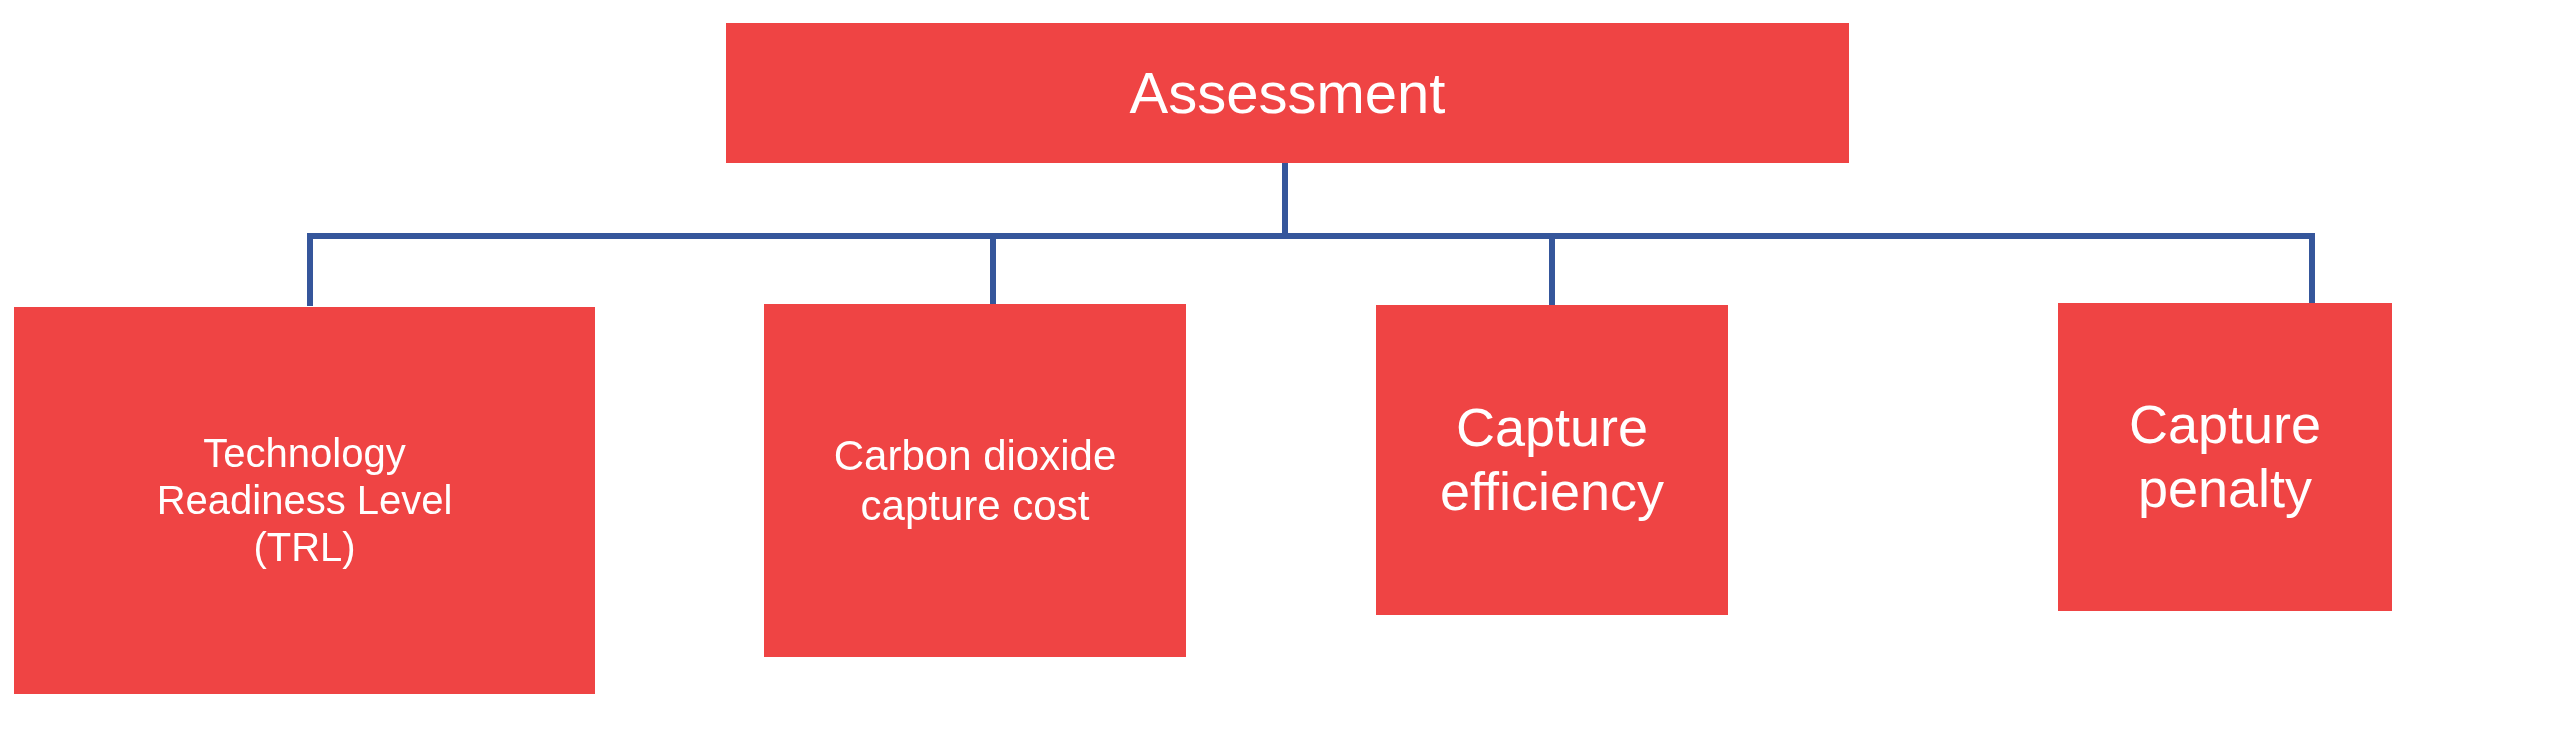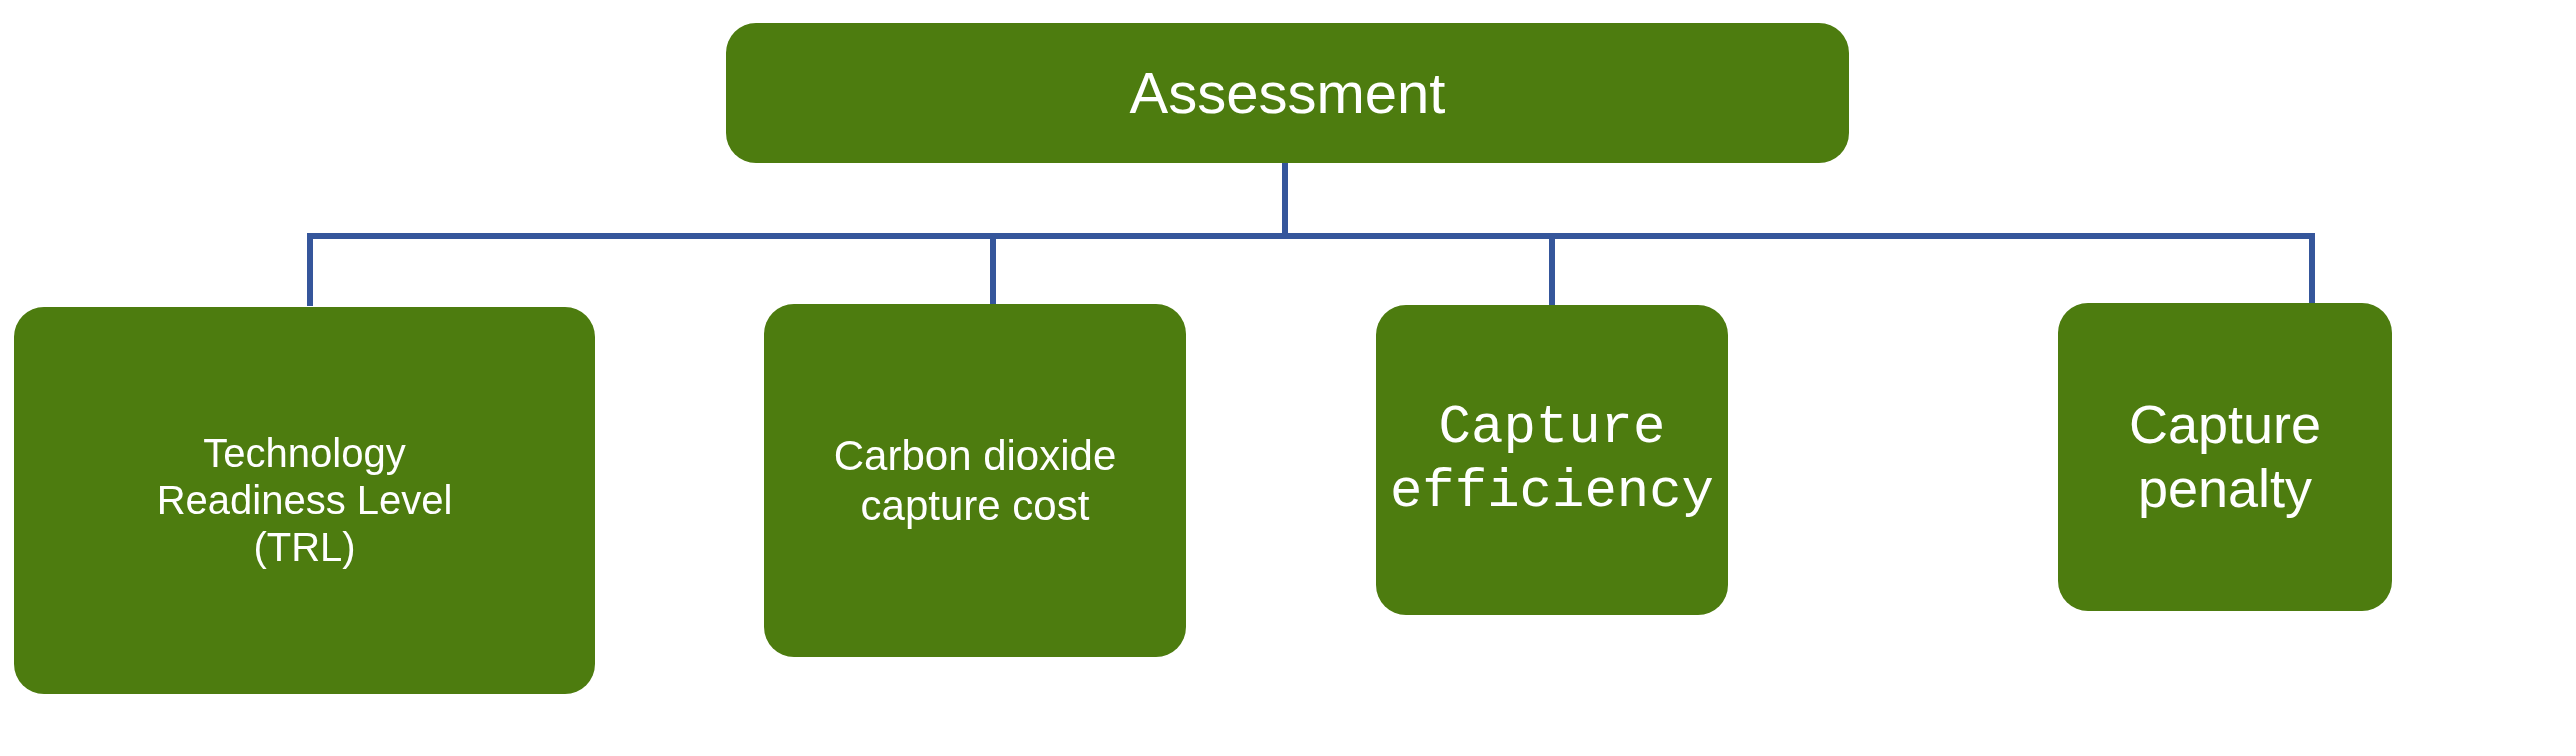--- a/index.html
+++ b/index.html
@@ -14,31 +14,30 @@
   #canvas {
     position: relative;
     width: 2576px;
     height: 757px;
     background: #ffffff;
     overflow: hidden;
   }
   .node {
     position: absolute;
     box-sizing: border-box;
-    background: #4d7c0f;
+    background: #ef4444;
     color: #ffffff;
     display: flex;
     align-items: center;
     justify-content: center;
     text-align: center;
     line-height: 1.18;
     font-weight: 400;
     letter-spacing: 0px;
     white-space: pre-line;
-    border-radius: 30px;
   }
   .node-label {
     display: block;
     width: 100%;
     padding: 0 7.5px;
     box-sizing: border-box;
     white-space: pre-line;
   }
   
   #node-root {
@@ -62,21 +61,20 @@
     width: 422px;
     height: 353px;
     font-size: 42px;
   }
   #node-efficiency {
     left: 1376px;
     top: 305px;
     width: 352px;
     height: 310px;
     font-size: 54px;
-    font-family: Liberation Mono, monospace;
   }
   #node-penalty {
     left: 2058px;
     top: 303px;
     width: 334px;
     height: 308px;
     font-size: 54px;
   }
   
   .conn {

